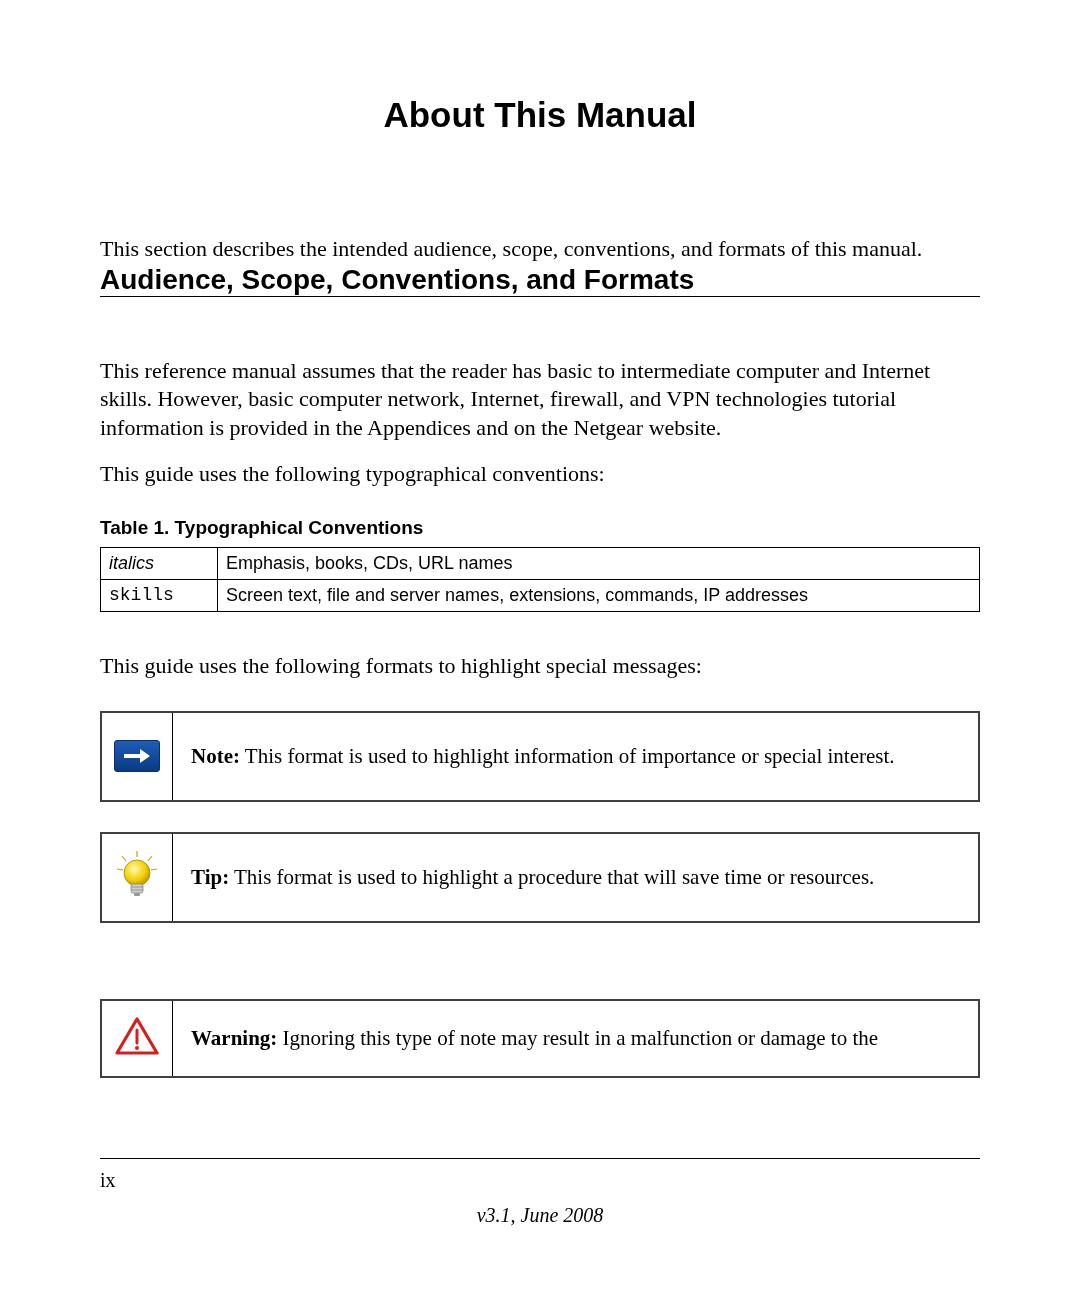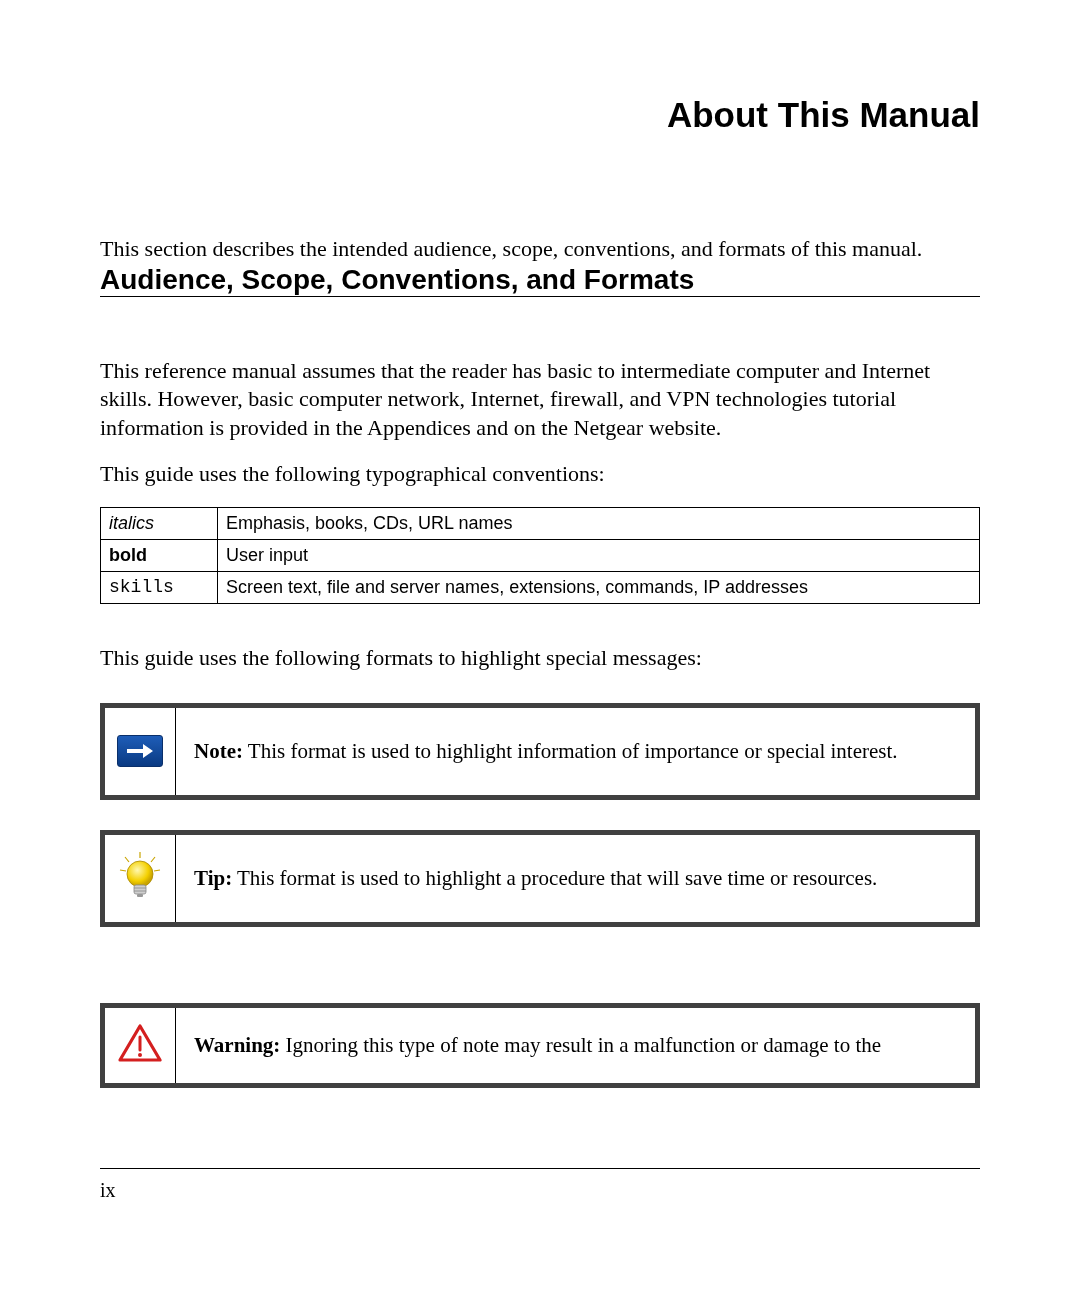--- a/index.html
+++ b/index.html
@@ -10,21 +10,21 @@
     color: #000;
     width: 1080px;
   }
   .page {
     padding: 95px 100px 40px 100px;
     box-sizing: border-box;
     position: relative;
     min-height: 1296px;
   }
   .chapter-title {
-    text-align: right;
+    text-align: center;
     font-family: Arial, Helvetica, sans-serif;
     font-weight: bold;
     font-size: 35px;
     margin-bottom: 100px;
   }
   .intro {
     font-size: 22px;
     line-height: 1.3;
   }
   .section-heading {
@@ -59,21 +59,21 @@
     vertical-align: middle;
   }
   table.conventions td:first-child {
     width: 100px;
   }
   .row-italic { font-style: italic; margin-left: 44px; }
   .row-bold { font-weight: bold; }
   .row-fixed { font-family: "Courier New", Courier, monospace; }
   .callout {
     display: flex;
-    border: 5px solid #404040;
+    border: 2px solid #404040;
     margin-bottom: 22px;
     margin-top: 30px;
   }
   .callout .icon-cell {
     width: 62px;
     border-right: 1px solid #000;
     display: flex;
     align-items: center;
     justify-content: center;
     padding: 8px 4px;
@@ -126,30 +126,27 @@
   <div class="chapter-title">About This Manual</div>
 
   <div class="intro">This section describes the intended audience, scope, conventions, and formats of this manual.</div>
 
   <div class="section-heading">Audience, Scope, Conventions, and Formats</div>
 
   <div class="body-text">This reference manual assumes that the reader has basic to intermediate computer and Internet skills. However, basic computer network, Internet, firewall, and VPN technologies tutorial information is provided in the Appendices and on the Netgear website.</div>
 
   <div class="body-text">This guide uses the following typographical conventions:</div>
 
+  <div class="table-caption">Table  1. Typographical Conventions</div>
 
   <table class="conventions">
     <tbody>
         <tr>
       <td class="row-italic">italics</td>
       <td>Emphasis, books, CDs, URL names</td>
-    </tr>
-    <tr>
-      <td class="row-bold">bold</td>
-      <td>User input</td>
     </tr>
     <tr>
       <td class="row-fixed">skills</td>
       <td>Screen text, file and server names, extensions, commands, IP addresses</td>
     </tr>
   </tbody>
     </table>
 
   <div class="body-text" style="margin-top:40px">This guide uses the following formats to highlight special messages:</div>
 
@@ -208,14 +205,15 @@
     <div class="text-cell">
       <div>
         <span class="label">Warning:</span><span> Ignoring this type of note may result in a malfunction or damage to the </span>
       </div>
     </div>
   </div>
 
   <div class="footer-rule">
     <span>ix</span>
   </div>
+  <div class="version-footer">v3.1, June 2008</div>
 
 </div>
 
 </body></html>

